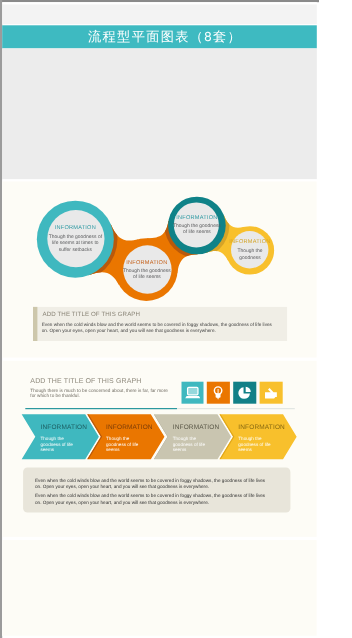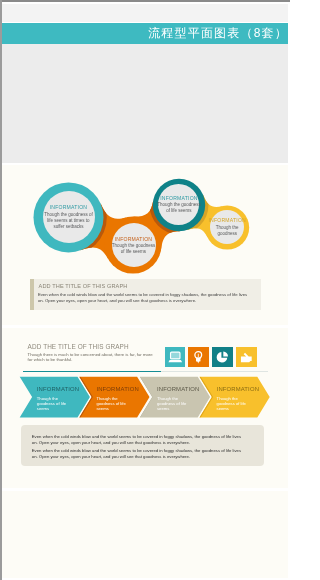--- a/index.html
+++ b/index.html
@@ -6,21 +6,21 @@
   body{width:290px;height:580px;overflow:hidden;background:#ffffff;
        font-family:"Liberation Sans",sans-serif;-webkit-font-smoothing:antialiased;}
   #app{position:absolute;left:0;top:0;width:290px;height:580px;background:#ffffff;overflow:hidden;}
   .frame-border{position:absolute;left:0;top:0;width:290px;height:2px;background:#8a8a8a;}
   .frame-left{position:absolute;left:0;top:0;width:2px;height:580px;background:#9b9b9b;}
   .topwhite{position:absolute;left:2px;top:2px;width:286px;height:2px;background:#ffffff;}
 
   
   .topbar{position:absolute;left:2px;top:4px;width:286px;height:18px;background:#f3f3f3;}
   .title-band{position:absolute;left:2px;top:22.5px;width:286px;height:21.5px;background:#3ebac1;
-    display:flex;align-items:center;justify-content:flex-end;}
+    display:flex;align-items:center;justify-content:center;}
   .title-band span{color:#ffffff;font-size:12px;letter-spacing:1.2px;padding-left:10px;}
 
   
   .thumbs{position:absolute;left:2px;top:44px;width:286px;height:119px;background:#ececec;}
 
   
   .slides{position:absolute;left:2px;top:163px;width:286px;height:415px;background:#ffffff;overflow:hidden;}
   .slide{position:absolute;left:0;width:286px;height:160px;background:#fdfcf6;overflow:hidden;}
   .s1svg{position:absolute;left:0;top:0;}
   #slide1{top:1.6px;}

